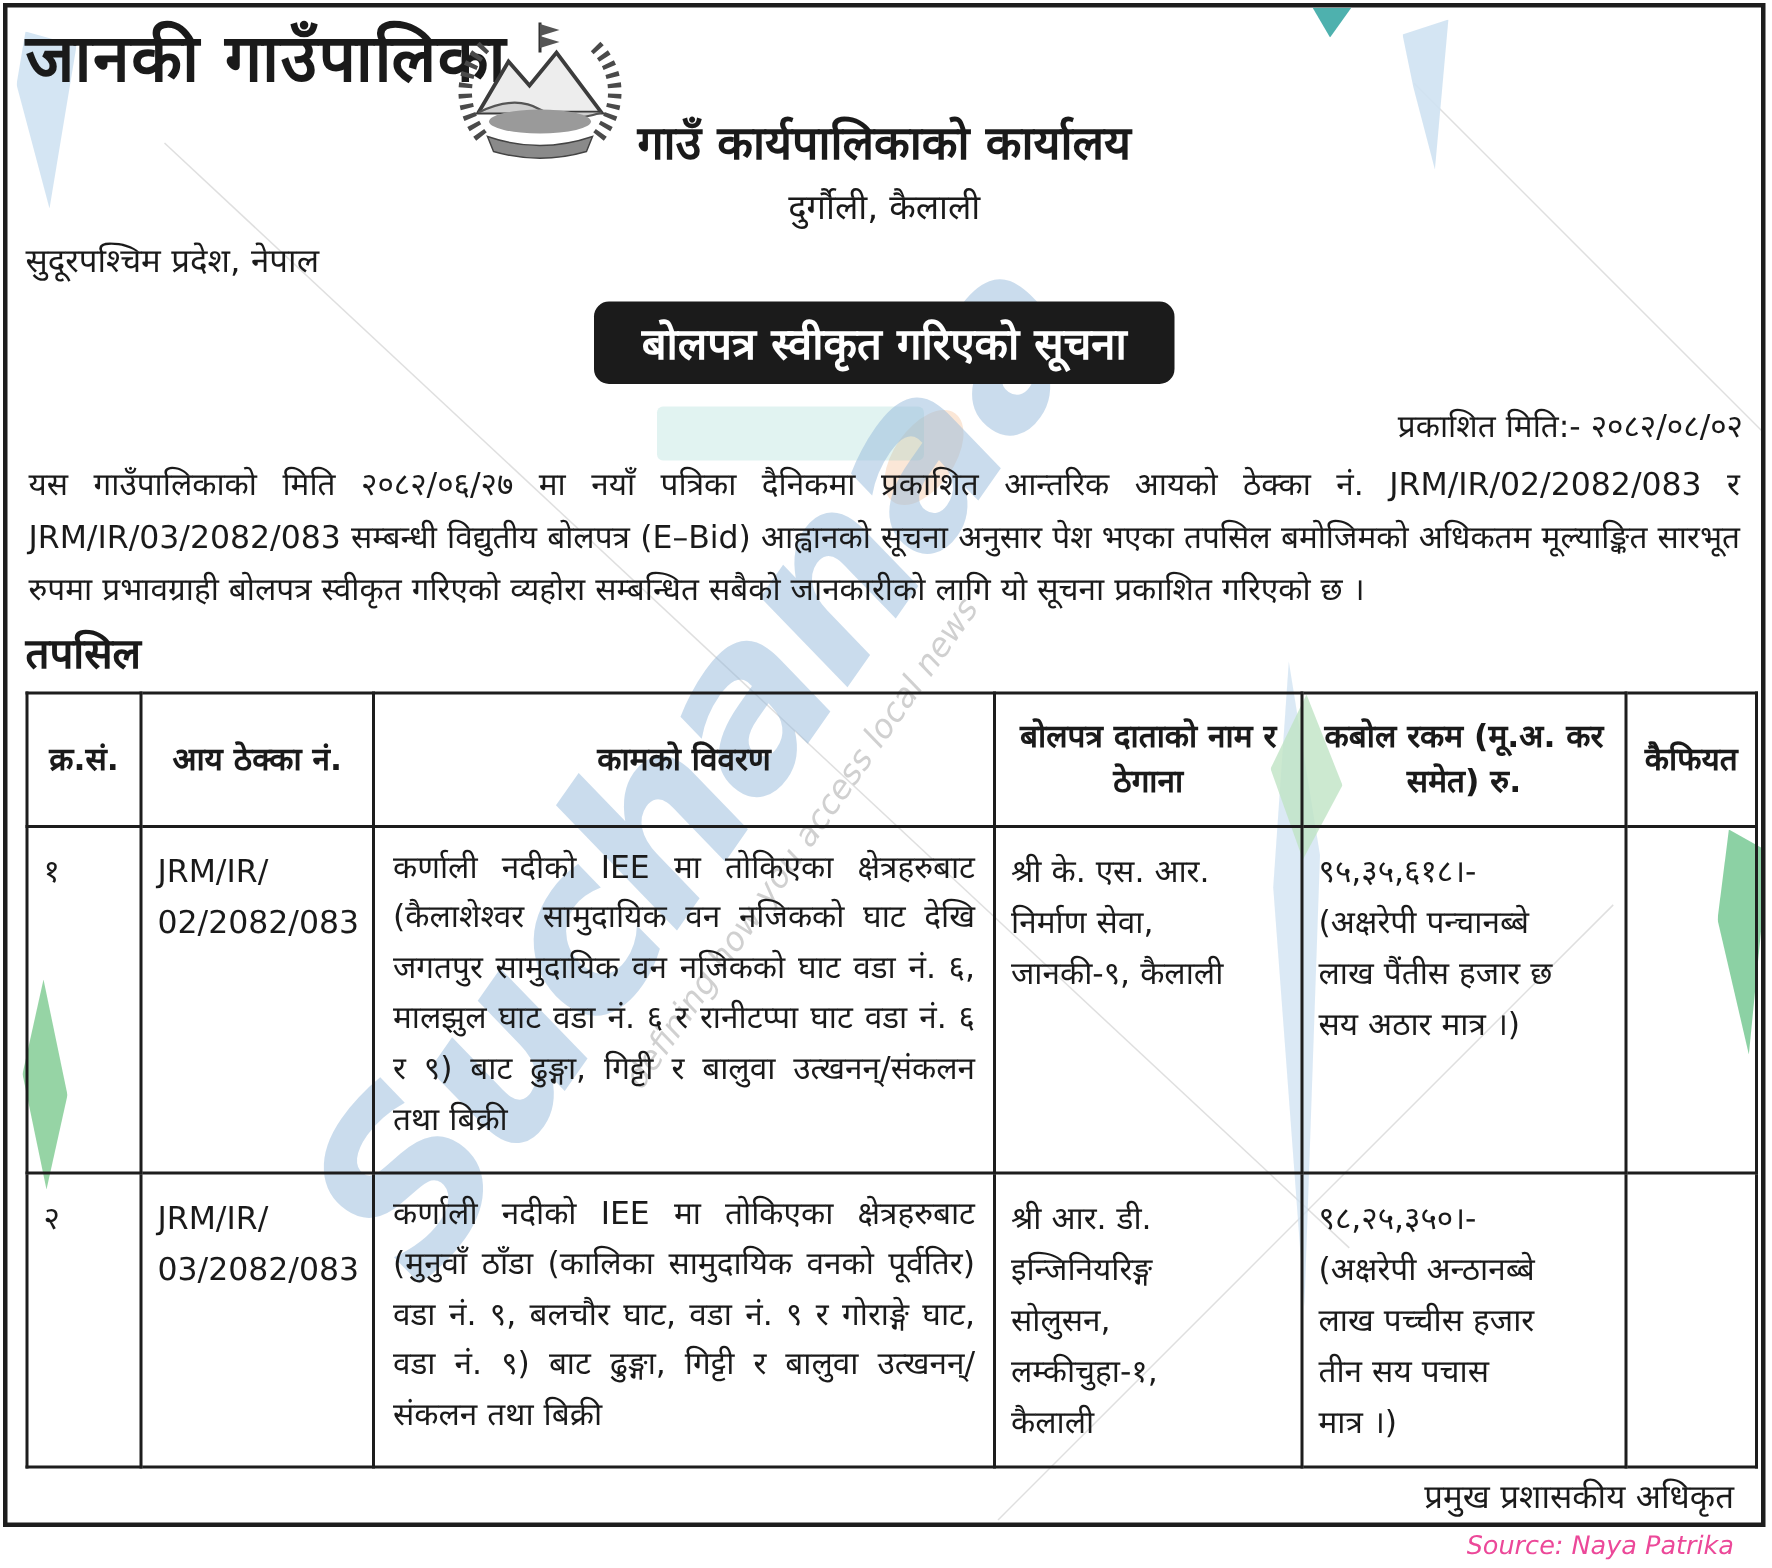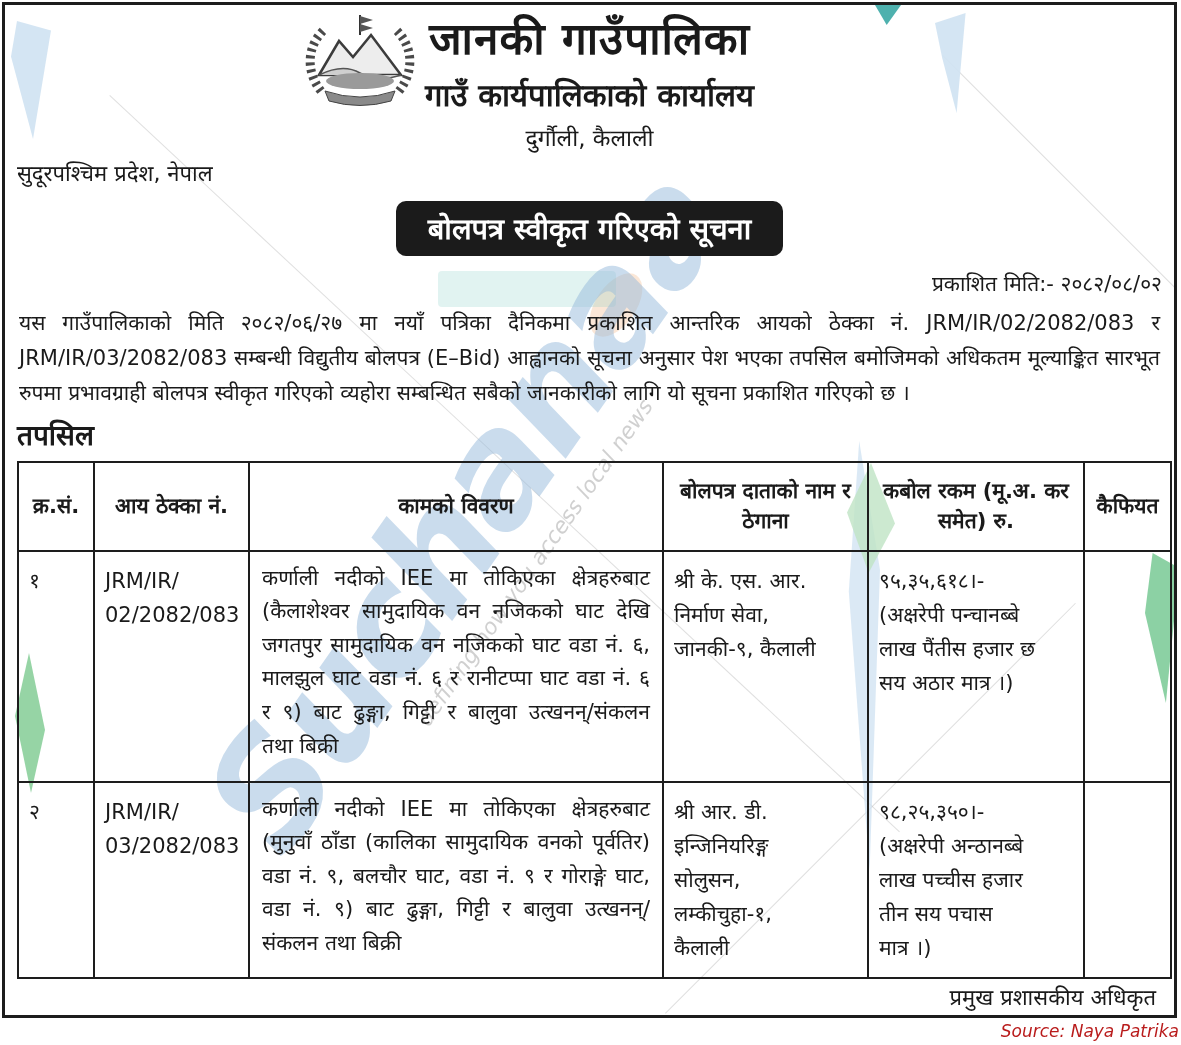--- a/index.html
+++ b/index.html
@@ -36,21 +36,21 @@
              clip-path:polygon(45% 0, 85% 55%, 50% 100%, 10% 45%); }
   .sh-rg   { left:1140px;top:548px; width:38px; height:150px; background:#5bbd7e; opacity:.7;
              clip-path:polygon(20% 0, 90% 10%, 55% 100%, 0 40%); }
   .sh-or   { left:575px; top:280px; width:72px; height:40px;  background:#f2b17c; opacity:.3;
              border-radius:50%; transform:rotate(-55deg); }
   .sh-hl   { left:433px; top:266px; width:178px; height:36px; background:rgba(120,200,190,0.22); border-radius:4px; }
 
   
   .content { position:relative; z-index:1; padding:0 12px; }
   .logo { position:absolute; left:298px; top:6px; width:114px; height:100px; }
-  .muni   { margin:2px 0 0; text-align:center; font-size:44px; font-weight:800; letter-spacing:1px; }
+  .muni   { margin:2px 0 0; font-size:44px; font-weight:800; letter-spacing:1px; }
   .office { margin:6px 0 0; text-align:center; font-size:31px; font-weight:700; }
   .addr   { margin:6px 0 0; text-align:center; font-size:23px; }
   .prov   { margin:4px 0 0; font-size:22px; }
   .badge  { display:table; margin:14px auto 0; background:#1b1b1b; color:#ffffff;
             font-size:29px; font-weight:700; padding:7px 32px 9px; border-radius:10px; }
   .pubdate{ margin:13px 0 0; text-align:right; font-size:21px; }
   .intro  { margin:9px 2px 0; font-size:21px; line-height:1.66; text-align:justify; }
   .tapasil{ margin:4px 0 8px; font-size:28px; font-weight:700; }
 
   table.notice { border-collapse:collapse; table-layout:fixed; width:1153px; background:transparent; }
@@ -59,21 +59,21 @@
   .notice thead th { text-align:center; vertical-align:middle; font-weight:700;
             height:89px; line-height:1.45; padding:4px 8px; }
   .col-sn{width:76px;} .col-contract{width:155px;} .col-desc{width:414px;}
   .col-bidder{width:205px;} .col-amount{width:216px;} .col-remark{width:87px;}
   .row-1 td { height:231px; } .row-2 td { height:196px; }
   td.pre { white-space:pre-line; line-height:1.62; padding-top:12px;margin-top:43px; }
   td.c-sn { padding-top:14px; }
   td.c-desc { text-align:justify; line-height:1.6; padding:10px 12px; }
 
   .signatory { position:absolute; right:18px; top:976px; font-size:22px; font-weight:400; z-index:1; }
-  .source { position:absolute; right:2px; top:1021px; font-size:17px; font-style:italic; color:#b91c1c; }
+  .source { position:absolute; right:25px; top:1021px; font-size:17px; font-style:italic; color:#ec4899; }
 </style>
 </head>
 <body>
 
 <div class="canvas">
   <div class="page">
 
     <div class="decor">
       <div class="ln ln1"></div>
       <div class="ln ln2"></div>

